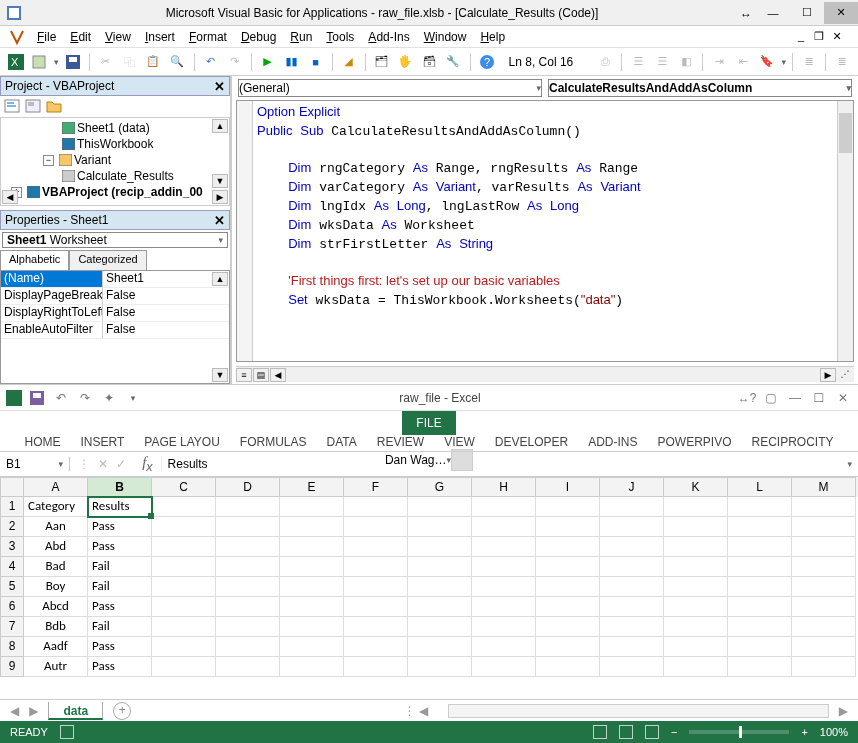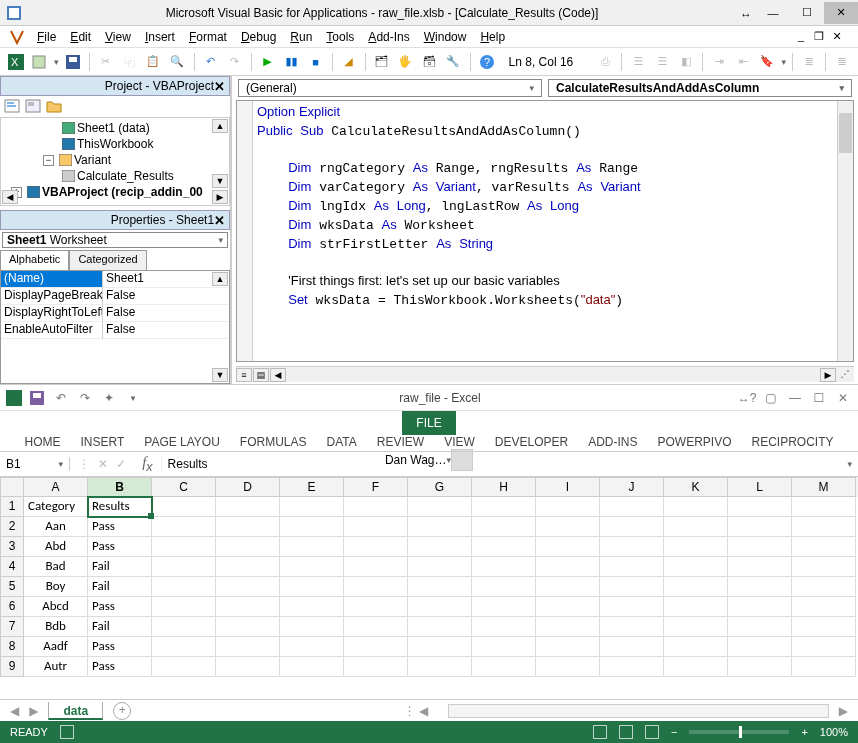--- a/index.html
+++ b/index.html
@@ -22,21 +22,21 @@
 .vba-mdi span{font-size:11px;width:14px;text-align:center;}
 
 .vba-toolbar { height: 28px; display: flex; align-items: center; padding: 2px 6px; gap: 4px; border-bottom: 1px solid #d0d0d0; font-size: 11px; }
 .tb-btn { width: 20px; height: 20px; display: flex; align-items: center; justify-content: center; }
 .tb-sep { width: 1px; height: 18px; background: #ccc; margin: 0 2px; }
 .tb-pos { margin-left: 8px; font-size: 12px; }
 
 .vba-body { flex: 1; display: flex; overflow: hidden; }
 .vba-left { width: 232px; display: flex; flex-direction: column; border-right: 2px solid #ccc; }
 
-.panel-title { height: 20px; background: #d4e6f1; border: 1px solid #99b; display: flex; align-items: center; padding: 0 4px; font-size: 12px; justify-content: flex-end; }
+.panel-title { height: 20px; background: #d4e6f1; border: 1px solid #99b; display: flex; align-items: center; padding: 0 4px; font-size: 12px; justify-content: space-between; }
 .panel-title .close-x { font-weight: bold; font-size: 13px; }
 
 .proj-panel { height: 130px; display: flex; flex-direction: column; }
 .proj-toolbar { height: 22px; display: flex; align-items: center; padding: 2px 4px; gap: 3px; border-bottom: 1px solid #ccc; }
 .proj-toolbar .icon { width: 18px; height: 16px; }
 .proj-tree { flex: 1; overflow: auto; font-size: 12px; padding: 2px; border: 1px solid #ccc; border-top: none; background: #fff; position:relative;}
 .tree-item { display: flex; align-items: center; height: 16px; white-space: nowrap; }
 .tree-icon { width: 14px; height: 14px; margin: 0 2px; display:inline-flex;align-items:center;justify-content:center;font-size:10px;}
 .expander{display:inline-block;width:11px;height:11px;border:1px solid #888;line-height:9px;text-align:center;font-size:9px;margin-right:2px;}
 .scroll-arrow{position:absolute;right:1px;width:16px;height:14px;background:#eee;border:1px solid #bbb;text-align:center;font-size:9px;line-height:12px;}
@@ -48,27 +48,27 @@
 .props-tab { padding: 2px 8px; border: 1px solid #999; border-bottom: none; background: #fff; }
 .props-tab + .props-tab { background: #f0f0f0; }
 .props-grid { flex: 1; border: 1px solid #999; font-size: 12px; overflow: hidden; position:relative;}
 .props-row { display: flex; height: 17px; }
 .props-row .k { width: 102px; padding: 0 3px; border-right: 1px solid #ccc; border-bottom: 1px solid #eee; overflow:hidden;}
 .props-row .v { flex: 1; padding: 0 3px; border-bottom: 1px solid #eee; }
 .props-row.sel .k { background: #0078d7; color: #fff; }
 
 .vba-right { flex: 1; display: flex; flex-direction: column; }
 .code-combos { height: 24px; display: flex; padding: 3px 6px; gap: 6px; }
-.code-combo { flex: 1; border: 1px solid #888; display: flex; align-items: center; padding: 0 7px; font-size: 12px; justify-content: space-between; background: #fff; }
+.code-combo { flex: 1; border: 1px solid #888; display: flex; align-items: center; padding: 0 0; font-size: 12px; justify-content: space-between; background: #fff; }
 .code-combo.proc { flex: 1; font-weight: bold; }
 .code-area-wrap { flex: 1; display: flex; border: 1px solid #999; margin: 0 4px 4px 4px; position: relative; }
 .code-margin { width: 16px; background: #f4f4f4; border-right: 1px solid #ccc; }
 .code-area { flex: 1; font-family: Consolas, "Courier New", monospace; font-size: 13px; line-height: 18px; padding: 2px 4px; white-space: pre; overflow: hidden; }
 .kw { color: #0000c0; }
-.cm { color: #000000; }
+.cm { color: #b91c1c; }
 .str { color: #800000; }
 .code-vscroll{width:16px;background:#f0f0f0;border-left:1px solid #ccc;position:relative;}
 .code-vscroll .thumb{position:absolute;top:12px;left:1px;width:13px;height:40px;background:#cdcdcd;}
 .code-hscroll{height:16px;background:#f0f0f0;border-top:1px solid #ccc;margin:0 4px 2px 4px;display:flex;align-items:center;}
 .code-hscroll .sq{width:16px;height:14px;border:1px solid #bbb;margin-right:1px;text-align:center;font-size:9px;line-height:12px;}
 
 
 .xl-window { flex: 1; display: flex; flex-direction: column; }
 .xl-qat { height: 26px; display: flex; align-items: center; padding: 0 6px; gap: 6px; border-bottom: 1px solid #e0e0e0; font-size: 12px; }
 .xl-qat .xl-icon { width: 16px; height: 16px; background: #217346; }

